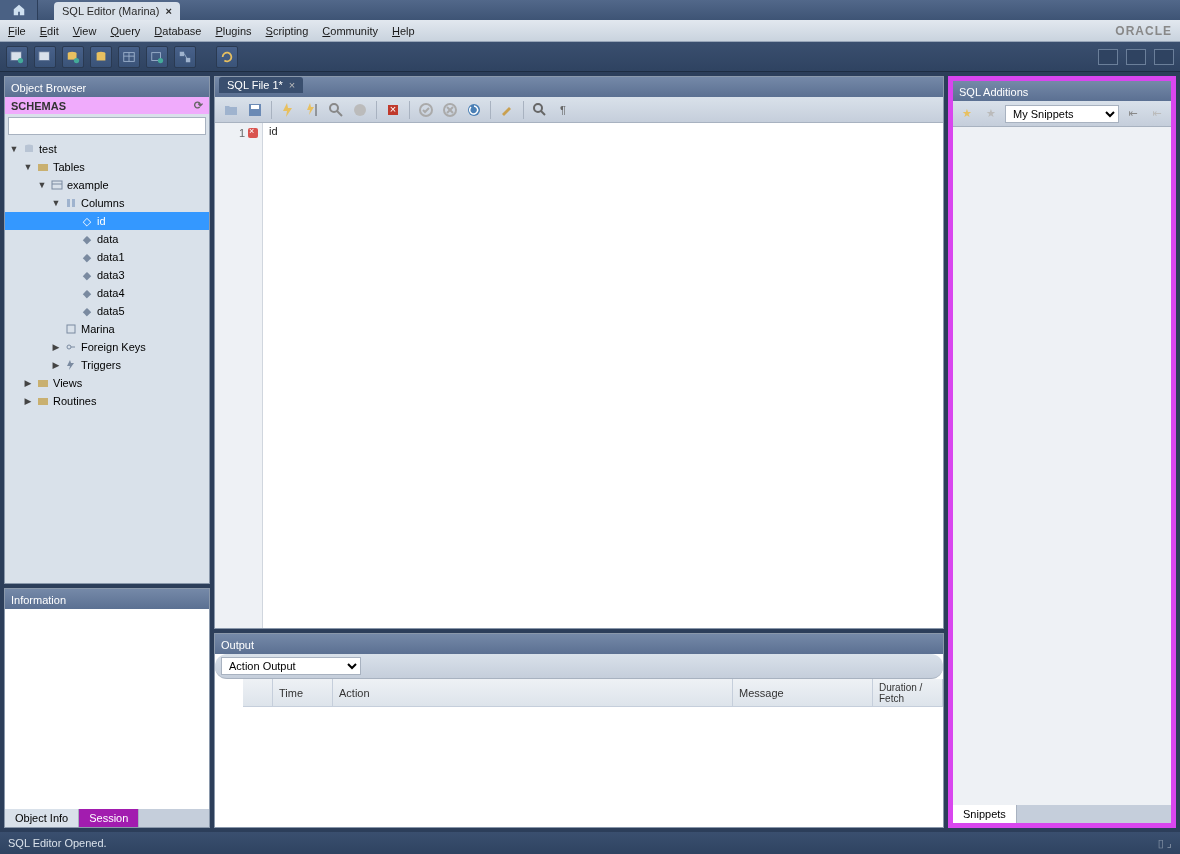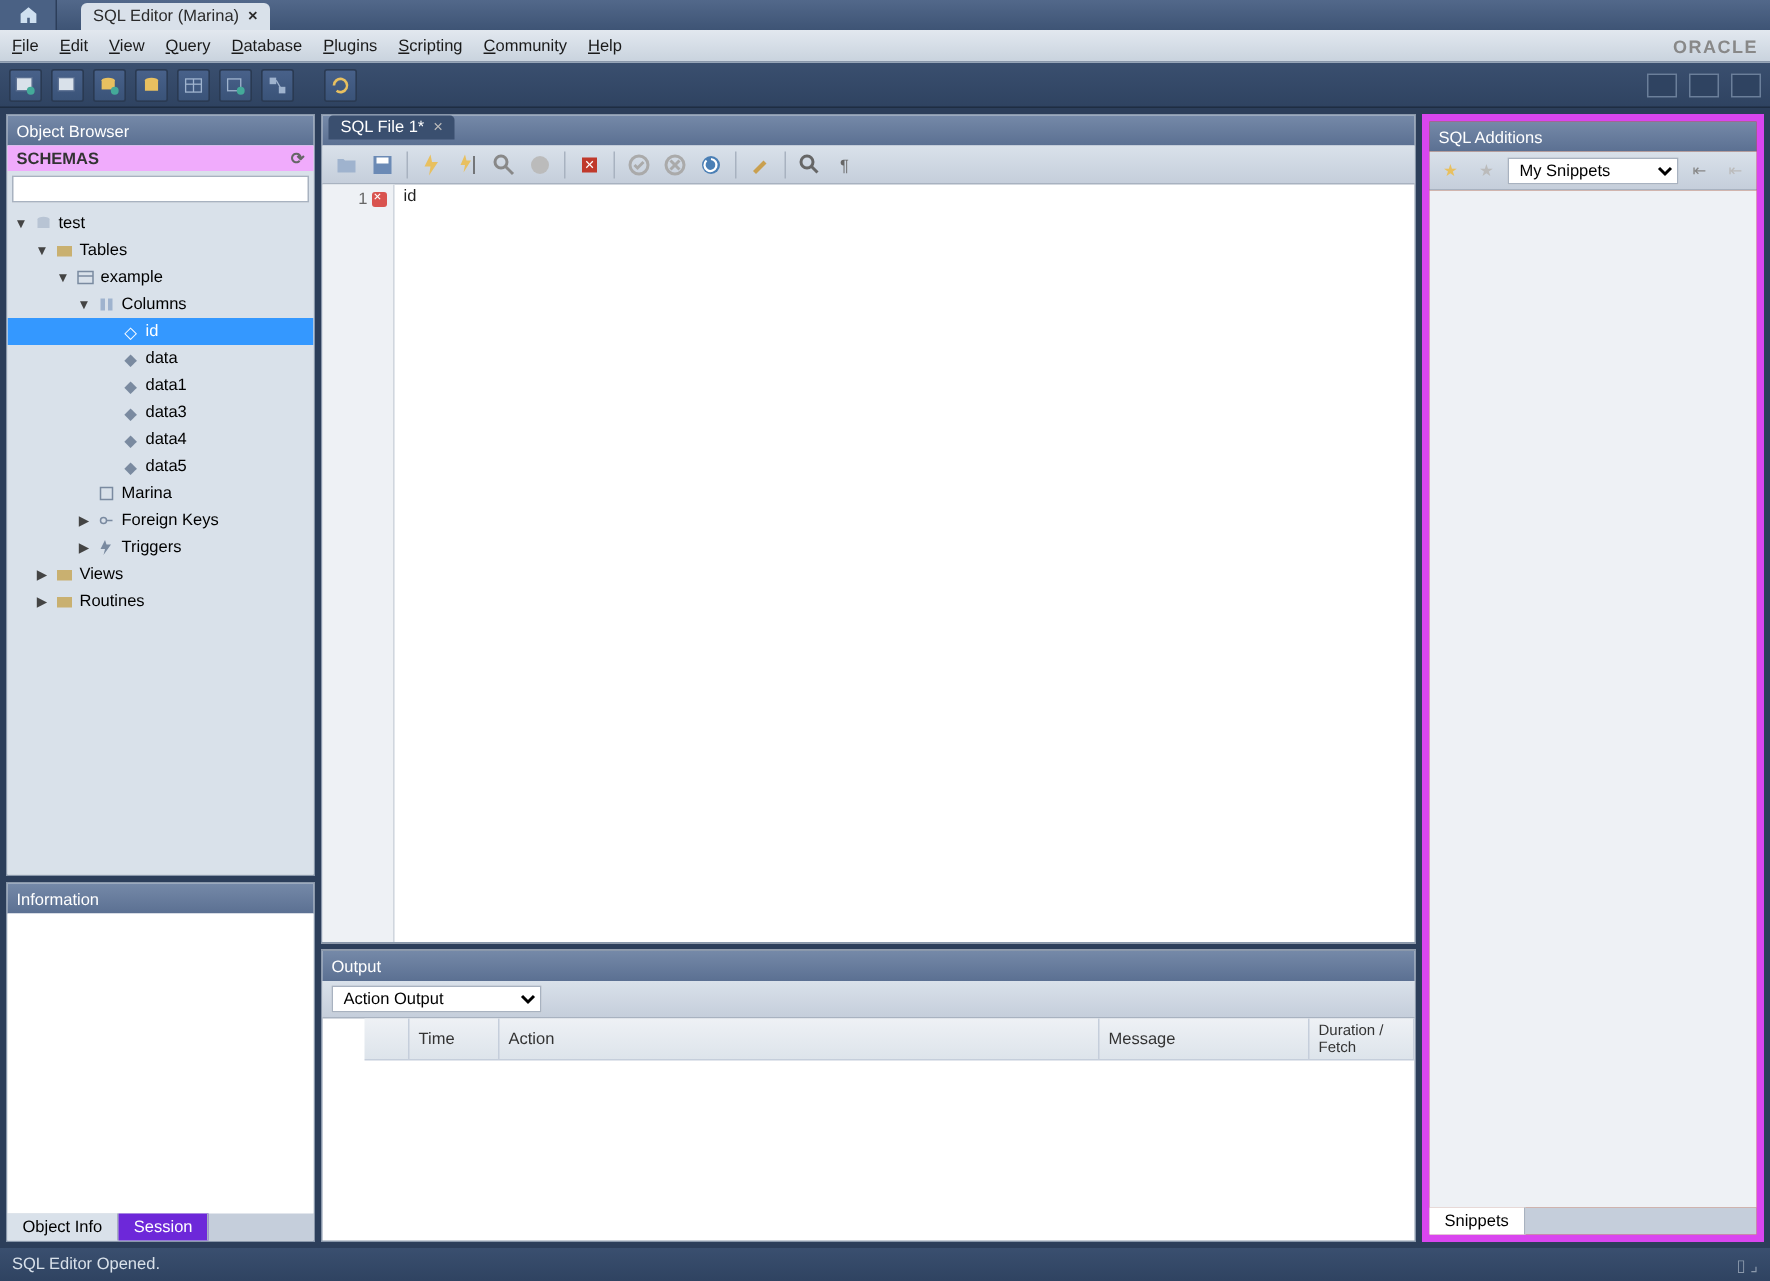--- a/index.html
+++ b/index.html
@@ -29,36 +29,36 @@
 .ob-search input{width:100%;height:18px;border:1px solid #a8b2c0;padding:1px 3px;background:#fff;}
 .tree{flex:1;overflow:auto;padding:2px 0;}
 .tnode{display:flex;align-items:center;height:18px;padding-left:4px;cursor:pointer;white-space:nowrap;}
 .tnode.sel{background:#3498ff;color:#fff;}
 .tarr{width:10px;display:inline-block;text-align:center;font-size:9px;color:#444;}
 .tico{width:14px;height:14px;margin:0 3px;display:inline-flex;align-items:center;justify-content:center;}
 .info{height:240px;}
 .info-body{flex:1;background:#fff;}
 .info-tabs{display:flex;background:#c5cedb;}
 .info-tab{padding:3px 10px;background:#d9e1ea;border-right:1px solid #a8b2c0;cursor:pointer;}
-.info-tab.act{background:#6d28d9;color:#fff;}
+.info-tab.act{background:#a21caf;color:#fff;}
 .centercol{flex:1;display:flex;flex-direction:column;gap:4px;min-height:0;}
 .editor-panel{flex:1;display:flex;flex-direction:column;border:1px solid #8a98ab;background:#fff;min-height:0;}
 .editor-tabs{background:linear-gradient(to bottom,#7589a8,#5b7092);height:20px;display:flex;align-items:flex-start;padding-left:4px;}
 .ed-tab{background:#3a4f6f;color:#fff;padding:2px 8px;border-radius:3px 3px 0 0;display:flex;align-items:center;gap:6px;}
 .ed-toolbar{height:26px;background:linear-gradient(to bottom,#d9e1ea,#c5cedb);border-bottom:1px solid #a8b2c0;display:flex;align-items:center;padding:0 6px;gap:4px;}
 .etb{width:20px;height:20px;display:flex;align-items:center;justify-content:center;cursor:pointer;border-radius:2px;}
 .sep{width:1px;height:18px;background:#a8b2c0;margin:0 2px;}
 .ed-body{flex:1;display:flex;min-height:0;}
 .gutter{width:48px;background:#eef1f5;border-right:1px solid #d0d6de;padding-top:2px;text-align:right;}
 .gline{height:16px;padding-right:4px;display:flex;align-items:center;justify-content:flex-end;gap:3px;color:#666;}
 .err-ico{width:10px;height:10px;background:#d9534f;border-radius:2px;display:inline-block;position:relative;}
 .err-ico::after{content:"×";color:#fff;font-size:9px;position:absolute;top:-2px;left:1px;}
 .code{flex:1;padding:2px 6px;font-family:Consolas,monospace;font-size:12px;color:#222;}
 .output-panel{height:195px;border:1px solid #8a98ab;background:#fff;display:flex;flex-direction:column;}
-.out-sub{background:linear-gradient(to bottom,#d9e1ea,#c5cedb);padding:3px 6px;border-bottom:1px solid #a8b2c0;}
+.out-sub{background:linear-gradient(to bottom,#d9e1ea,#c5cedb);padding:3px 6px;border-bottom:1px solid #a8b2c0;border-radius:12px;}
 .out-sel{width:140px;height:18px;border:1px solid #a8b2c0;background:#fff;padding:0 3px;}
 .out-table{flex:1;display:flex;flex-direction:column;}
 .out-hd{display:flex;background:linear-gradient(to bottom,#eef1f5,#dde4eb);border-bottom:1px solid #c5cedb;height:28px;align-items:center;margin-left:28px;}
 .oc{padding:2px 6px;border-right:1px solid #c5cedb;color:#333;display:flex;align-items:center;height:100%;}
 .rightcol{width:228px;display:flex;flex-direction:column;min-height:0;border:5px solid #d946ef;background:#c2410c;}
 .add-toolbar{height:26px;background:linear-gradient(to bottom,#d9e1ea,#c5cedb);border-bottom:1px solid #a8b2c0;display:flex;align-items:center;padding:0 4px;gap:4px;}
 .add-sel{flex:1;height:18px;border:1px solid #a8b2c0;background:#fff;padding:0 3px;}
 .add-body{flex:1;background:#eef1f5;}
 .add-tabs{display:flex;background:#c5cedb;}
 .statusbar{height:22px;background:linear-gradient(to bottom,#3a4f6f,#2f4361);color:#d9e1ea;display:flex;align-items:center;padding:0 8px;justify-content:space-between;}

